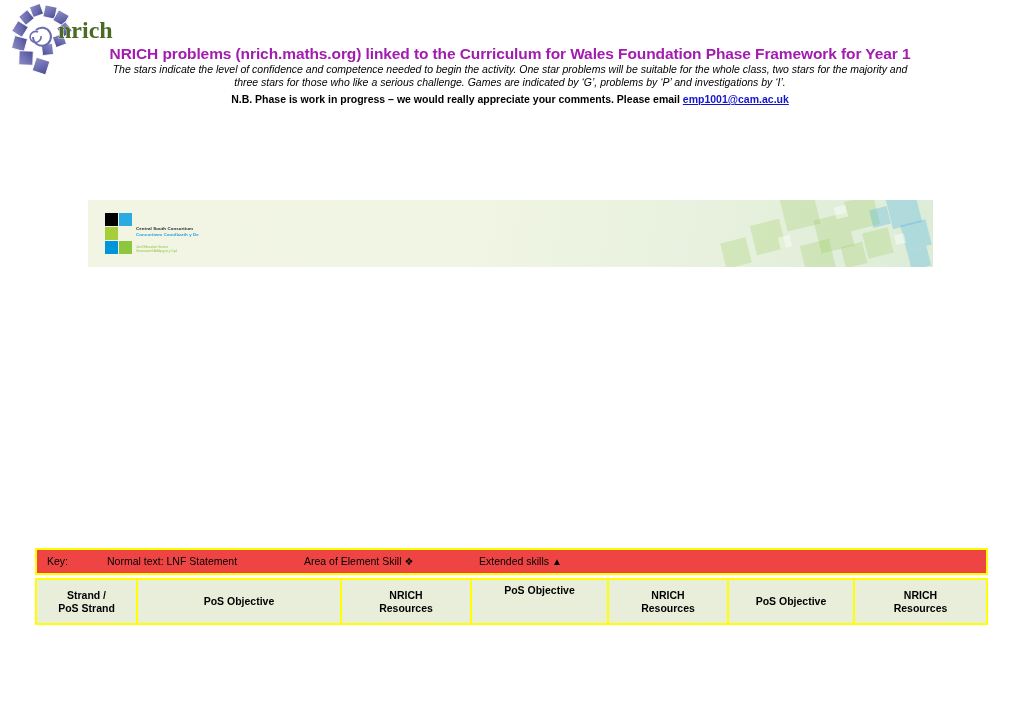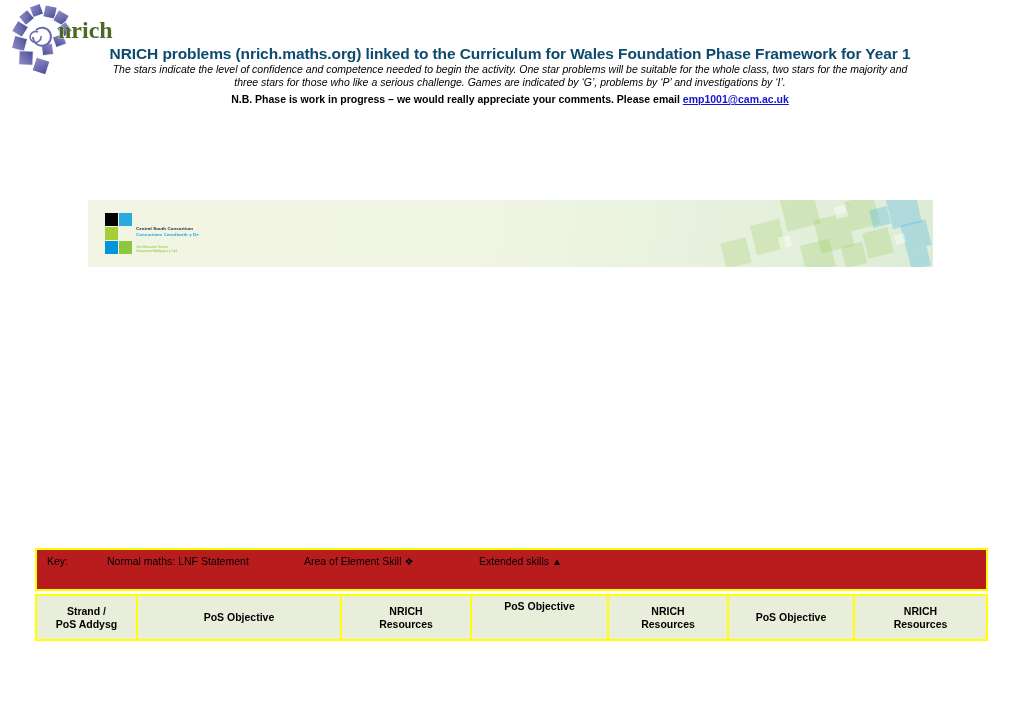--- a/index.html
+++ b/index.html
@@ -30,21 +30,21 @@
   }
   #title-block {
     position: absolute;
     left: 0; top: 44px;
     width: 1020px;
     text-align: center;
   }
   #page-title {
     font-size: 15.5px;
     font-weight: bold;
-    color: #0c4a6e;
+    color: #a21caf;
     line-height: 19px;
     letter-spacing: -0.1px;
     white-space: nowrap;
   }
   .subtitle-line {
     font-size: 10.5px;
     font-style: italic;
     color: #000000;
     line-height: 13px;
     white-space: nowrap;
@@ -121,23 +121,23 @@
   
   #grid {
     position: absolute;
     left: 35px;
     top: 548px;
     width: 953px;
   }
   #key-row {
     box-sizing: border-box;
     width: 953px;
-    height: 43px;
+    height: 27px;
     border: 2px solid #ffff00;
-    background: #b91c1c;
+    background: #ef4444;
     position: relative;
   }
   .key-cell {
     position: absolute;
     top: 5px;
     font-size: 10.5px;
     color: #000000;
     white-space: nowrap;
   }
   #key-label   { left: 10px; }
@@ -267,30 +267,30 @@
       <div class="csc-t3" style="margin-top:0">Gwasanaeth Addysg ar y Cyd</div>
     </div>
   </div>
 
 </div>
 
 <div id="grid">
 
   <div id="key-row">
     <span class="key-cell" id="key-label">Key:</span>
-    <span class="key-cell" id="key-normal">Normal maths: LNF Statement</span>
+    <span class="key-cell" id="key-normal">Normal text: LNF Statement</span>
     <span class="key-cell" id="key-area"><span>Area of Element Skill</span> <span class="sym">❖</span></span>
     <span class="key-cell" id="key-ext"><span>Extended skills</span> <span class="sym">▲</span></span>
   </div>
 
   <div id="header-row">
     <div class="hcell c1">
       <div>
         <div>Strand /</div>
-        <div>PoS Addysg</div>
+        <div>PoS Strand</div>
       </div>
     </div>
     <div class="hcell c2">
       <div>PoS Objective</div>
     </div>
     <div class="hcell c3">
       <div>
         <div>NRICH</div>
         <div>Resources</div>
       </div>

